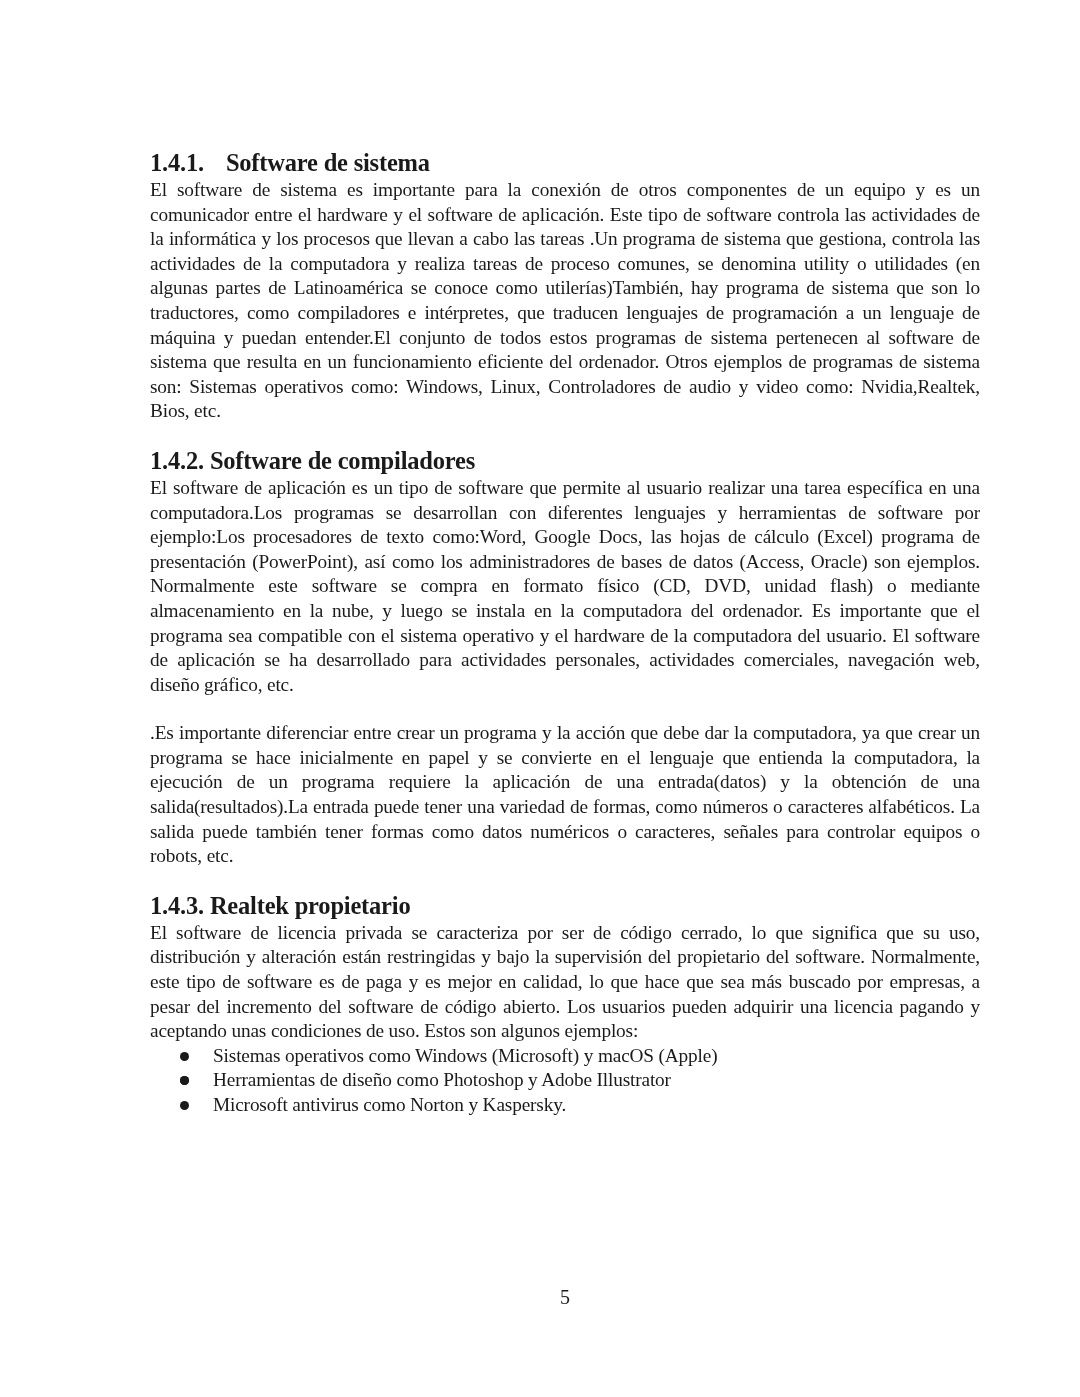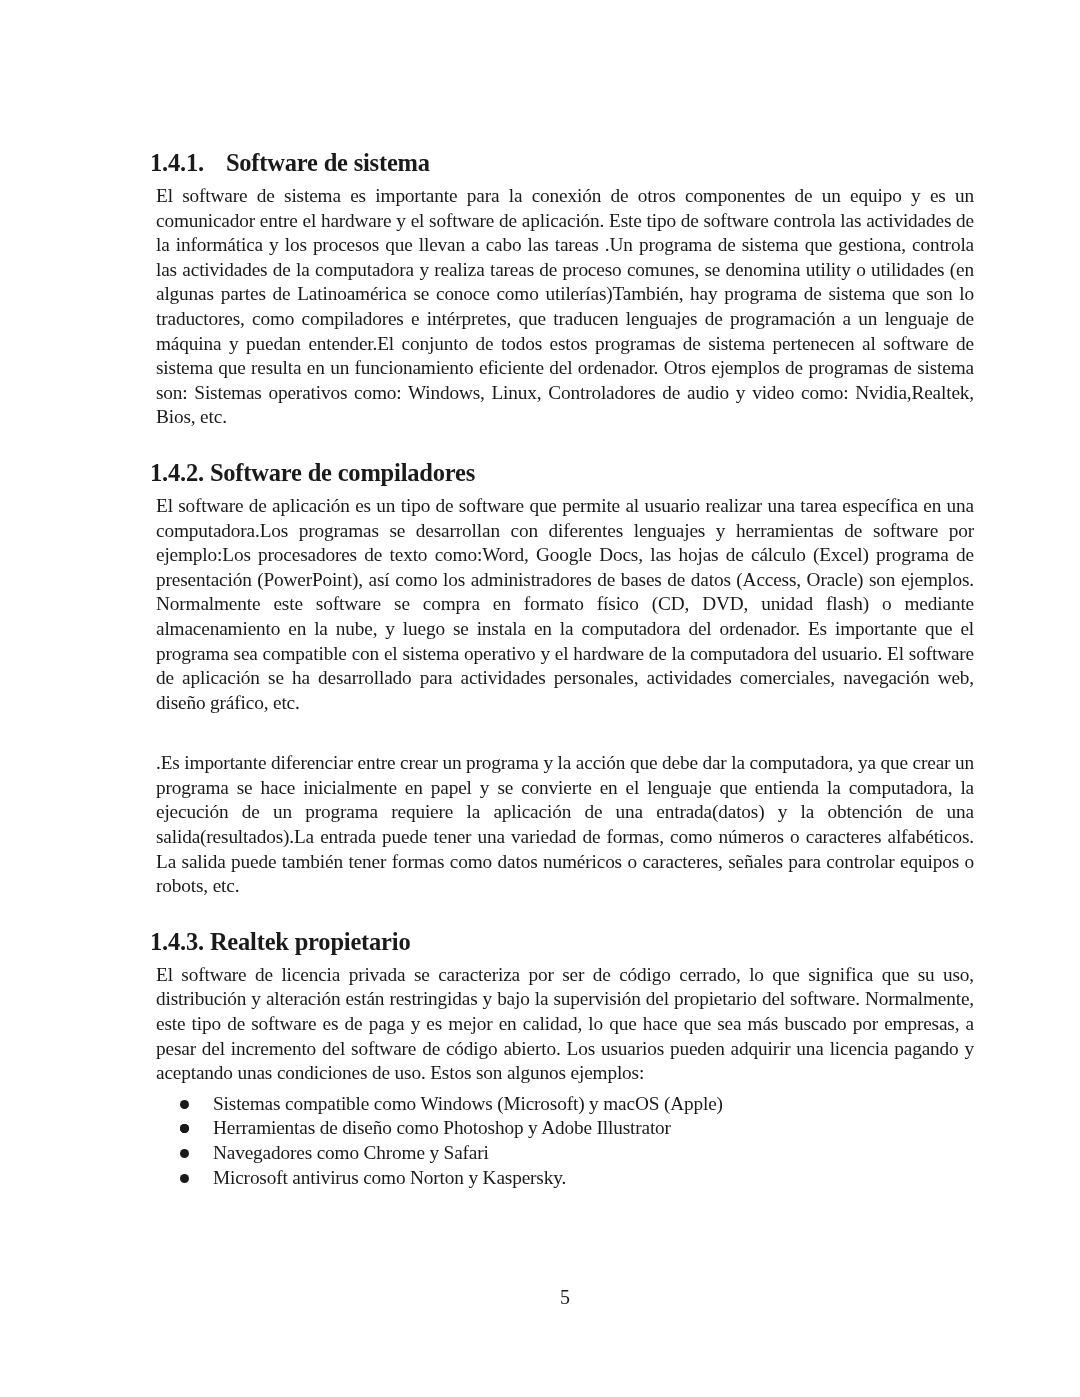--- a/index.html
+++ b/index.html
@@ -28,21 +28,21 @@
       margin: 0;
       letter-spacing: -0.2px;
     }
     .section-heading .num {
       margin-right: 16px;
     }
     .para {
       font-size: 19.3px;
       line-height: 24.6px;
       text-align: justify;
-      margin: 6px;
+      margin: 0;
       letter-spacing: -0.15px;
     }
     .para.last-line-left {
       text-align-last: left;
     }
     .gap-section {
       height: 22px;
     }
     .gap-para {
       height: 24px;
@@ -94,22 +94,21 @@
   <div class="gap-para"></div>
 
   <p class="para last-line-left">.Es importante diferenciar entre crear un programa y la acción que debe dar la computadora, ya que crear un programa se hace inicialmente en papel y se convierte en el lenguaje que entienda la computadora, la ejecución de un programa requiere la aplicación de una entrada(datos) y la obtención de una salida(resultados).La entrada puede tener una variedad de formas, como números o caracteres alfabéticos. La salida puede también tener formas como datos numéricos o caracteres, señales para controlar equipos o robots, etc.</p>
 
   <div class="gap-section"></div>
 
   <h2 class="section-heading"><span>1.4.3.</span> <span>Realtek propietario</span></h2>
   <p class="para last-line-left">El software de licencia privada se caracteriza por ser de código cerrado, lo que significa que su uso, distribución y alteración están restringidas y bajo la supervisión del propietario del software. Normalmente, este tipo de software es de paga y es mejor en calidad, lo que hace que sea más buscado por empresas, a pesar del incremento del software de código abierto. Los usuarios pueden adquirir una licencia pagando y aceptando unas condiciones de uso. Estos son algunos ejemplos:</p>
 
   <ul class="bullet-list">
-    <li><span class="bullet"></span><span>Sistemas compatible como Windows (Microsoft) y macOS (Apple)</span></li>
+    <li><span class="bullet"></span><span>Sistemas operativos como Windows (Microsoft) y macOS (Apple)</span></li>
     <li><span class="bullet"></span></li>
     <li><span class="bullet"></span><span>Herramientas de diseño  como Photoshop y Adobe Illustrator</span></li>
-    <li><span class="bullet"></span><span>Navegadores como Chrome y Safari</span></li>
     <li><span class="bullet"></span><span>Microsoft antivirus como Norton y Kaspersky.</span></li>
   </ul>
 
 </div>
 
 <div class="page-number">5</div>
 
 </body></html>

